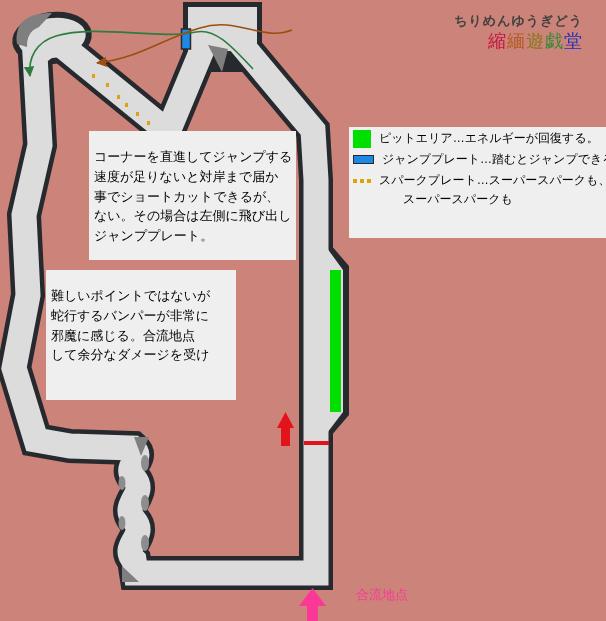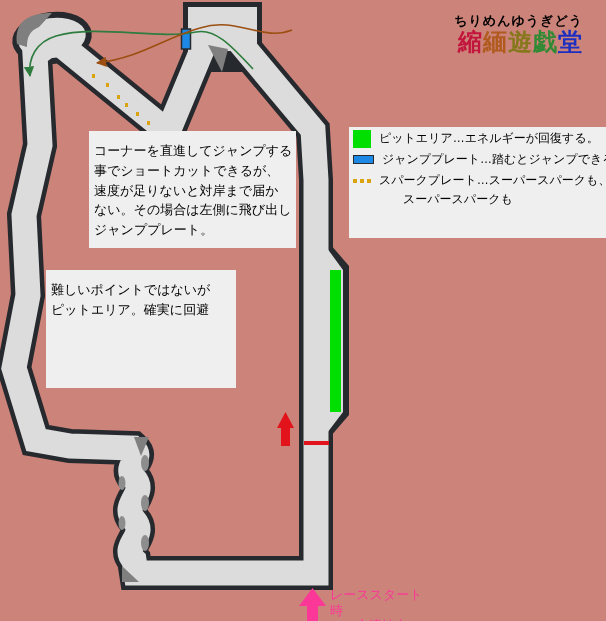--- a/index.html
+++ b/index.html
@@ -6,39 +6,39 @@
   body{
     width:606px;height:621px;position:relative;overflow:hidden;
     background:#cc8379;
     font-family:"Liberation Sans","DejaVu Sans",sans-serif;
   }
   #map-svg{position:absolute;left:0;top:0;}
   .overlay{position:absolute;}
   .notebox{
     background:#efefef;color:#000;
     font-size:13px;line-height:19.8px;
-    padding:10px 5px;white-space:nowrap;
+    padding:16px 5px;white-space:nowrap;
   }
   .legendbox{
     left:337px;top:127px;width:266px;height:110px;
     background:#efefef;color:#000;font-size:12px;
     padding-top:1px;overflow:hidden;white-space:nowrap;margin-left:12px;
   }
   .lrow{height:21px;display:flex;align-items:center;padding-left:4px;}
   .lrow.cont{height:16px;padding-left:54px;}
   .sw{display:inline-block;margin-right:8px;flex:0 0 auto;}
   .sw-square{width:18px;height:18px;}
   .sw-pit{background:#00df00;}
   .sw-dirt{background:#7f7f7f;}
   .sw-jump{width:19px;height:7px;background:#1e88e5;border:1px solid #26292d;}
   .sw-spark{width:18px;height:4px;display:flex;justify-content:space-between;}
   .sw-spark i{width:4px;height:4px;background:#d9a40e;}
   .logo{right:23px;top:12px;text-align:right;}
-  .logo-furigana{font-size:13px;font-weight:bold;color:#000000;letter-spacing:1px;}
-  .logo-title{font-size:24px;font-weight:bold;letter-spacing:1px;line-height:23px;}
+  .logo-furigana{font-size:13px;font-weight:bold;color:#404040;letter-spacing:1px;}
+  .logo-title{font-size:18px;font-weight:normal;letter-spacing:1px;line-height:23px;}
   .startlabel{left:330px;top:587px;width:104px;color:#fb3898;font-size:13px;line-height:15.5px;text-align:left;}
   .startlabel .l2{text-align:center;}
 </style>
 </head>
 <body>
 
 <svg id="map-svg" width="606" height="621" viewBox="0 0 606 621">
   <defs>
     <marker id="ah-green" viewBox="0 0 10 10" refX="9" refY="5" markerWidth="6.5" markerHeight="6.5" orient="auto">
       <path d="M0,0 L10,5 L0,10 Z" fill="#2e7d3e"></path>
@@ -119,27 +119,28 @@
       </span>
     <span>スパークプレート…スーパースパークも、</span>
   </div>
   <div class="lrow cont">
     <span>スーパースパークも</span>
   </div>
 </div>
 
 <div class="overlay notebox" style="left:89px;top:131px;width:197px;height:97px;">
   <div>コーナーを直進してジャンプする</div>
+  <div>速度が足りないと対岸まで届か</div>
   <div>事でショートカットできるが、</div>
-  <div>速度が足りないと対岸まで届か</div>
   <div>ない。その場合は左側に飛び出し</div>
   <div>ジャンププレート。</div>
 </div>
 
 <div class="overlay notebox" style="left:46px;top:270px;width:180px;height:98px;">
   <div>難しいポイントではないが</div>
-  <div>ピットエリア。確実に回避</div>
+  <div>蛇行するバンパーが非常に</div>
+  <div>邪魔に感じる。合流地点</div>
+  <div>して余分なダメージを受け</div>
 </div>
 
 <div class="overlay startlabel">
-  <div class="l1">レーススタート時</div>
   <div class="l2">合流地点</div>
 </div>
 
 </body></html>

